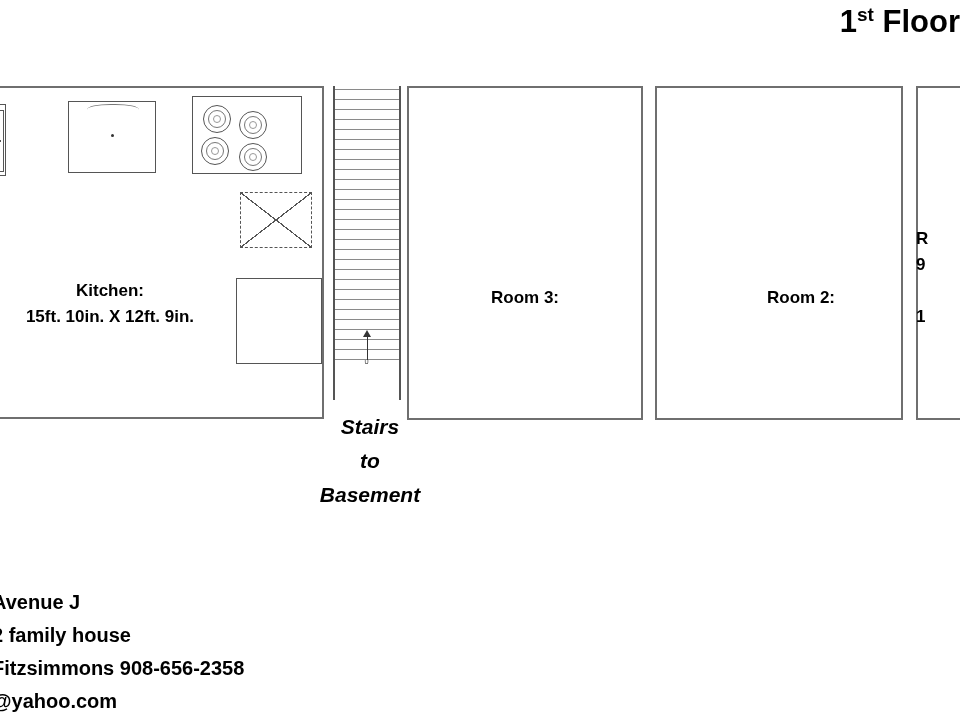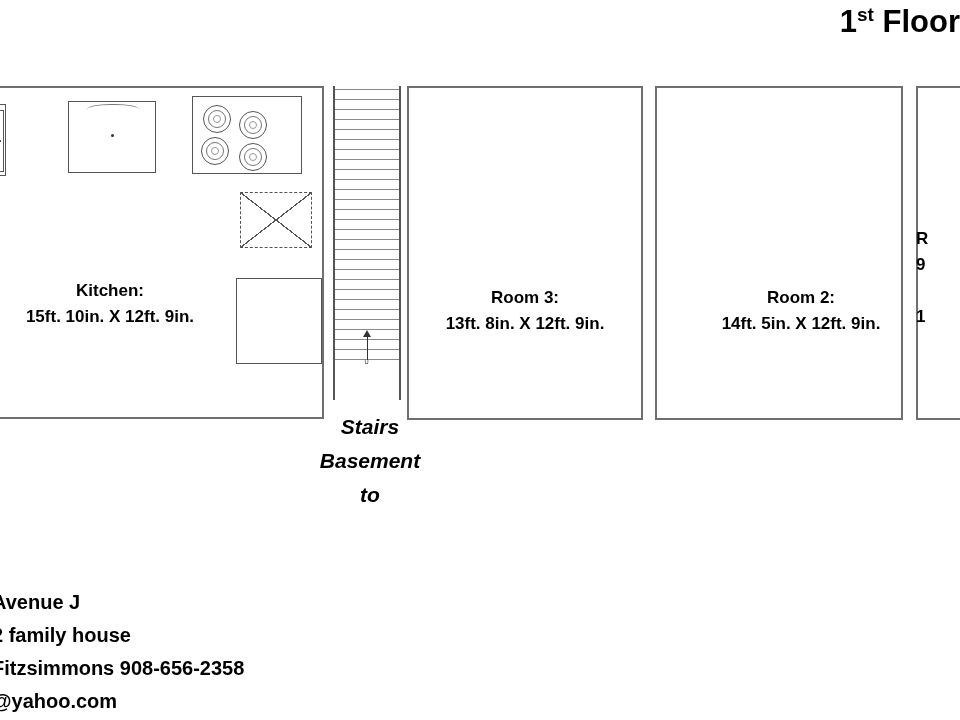--- a/index.html
+++ b/index.html
@@ -249,34 +249,32 @@
     <div class="stair-step" style="top:263px;"></div>
     <div class="stair-step" style="top:273px;"></div>
   </div>
 
   <div class="stair-arrow-line" style="left:367px; top:336px; height:24px;"></div>
   <div class="stair-arrow-head" style="left:363px; top:330px;"></div>
   <div class="stair-arrow-tail" style="left:364px; top:358px;">∪</div>
 
   <div class="stairs-label" style="left:270px; top:410px; width:200px;font-style:italic;">
     <div>Stairs</div>
+    <div>to</div>
     <div>Basement</div>
-    <div>to</div>
   </div>
 
   <div class="room" style="left:407px; top:86px; width:236px; height:334px;"></div>
   <div class="room-label" style="left:407px; top:285px; width:236px;">
     <div>Room 3:</div>
-    <div>13ft. 8in. X 12ft. 9in.</div>
   </div>
 
   <div class="room" style="left:655px; top:86px; width:248px; height:334px;"></div>
   <div class="room-label" style="left:655px; top:285px; width:292px;">
     <div>Room 2:</div>
-    <div>14ft. 5in. X 12ft. 9in.</div>
   </div>
 
   <div class="room" style="left:916px; top:86px; width:120px; height:334px;"></div>
   <div class="room-label" style="left:916px; top:226px; width:90px; text-align:left;">
     <div>R</div>
     <div>9</div>
     <div style="height:26px;"></div>
     <div>1</div>
   </div>
 

